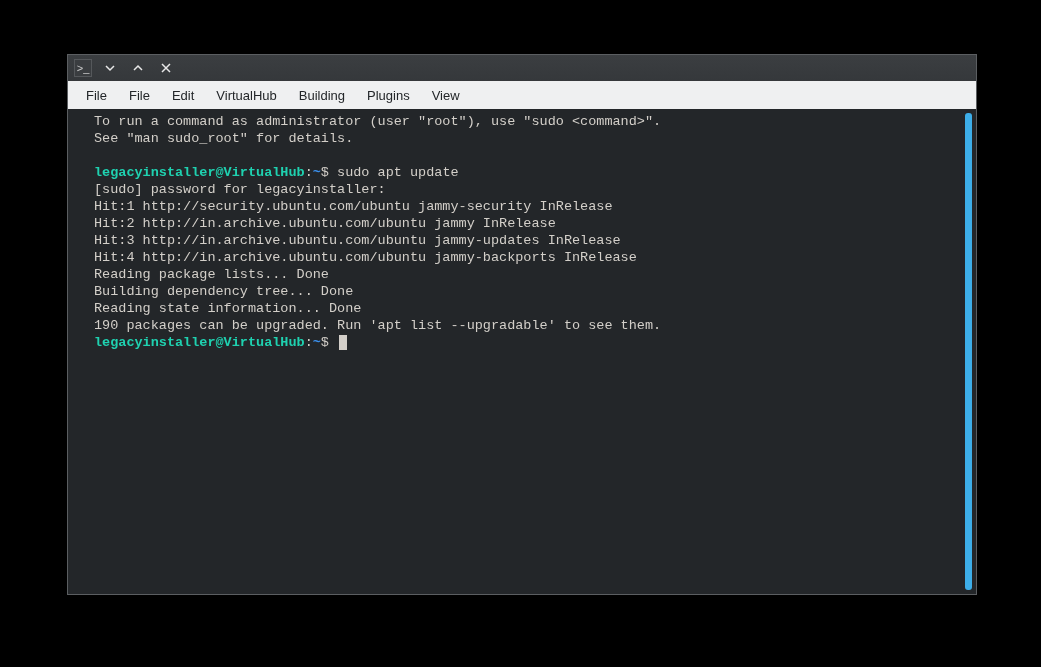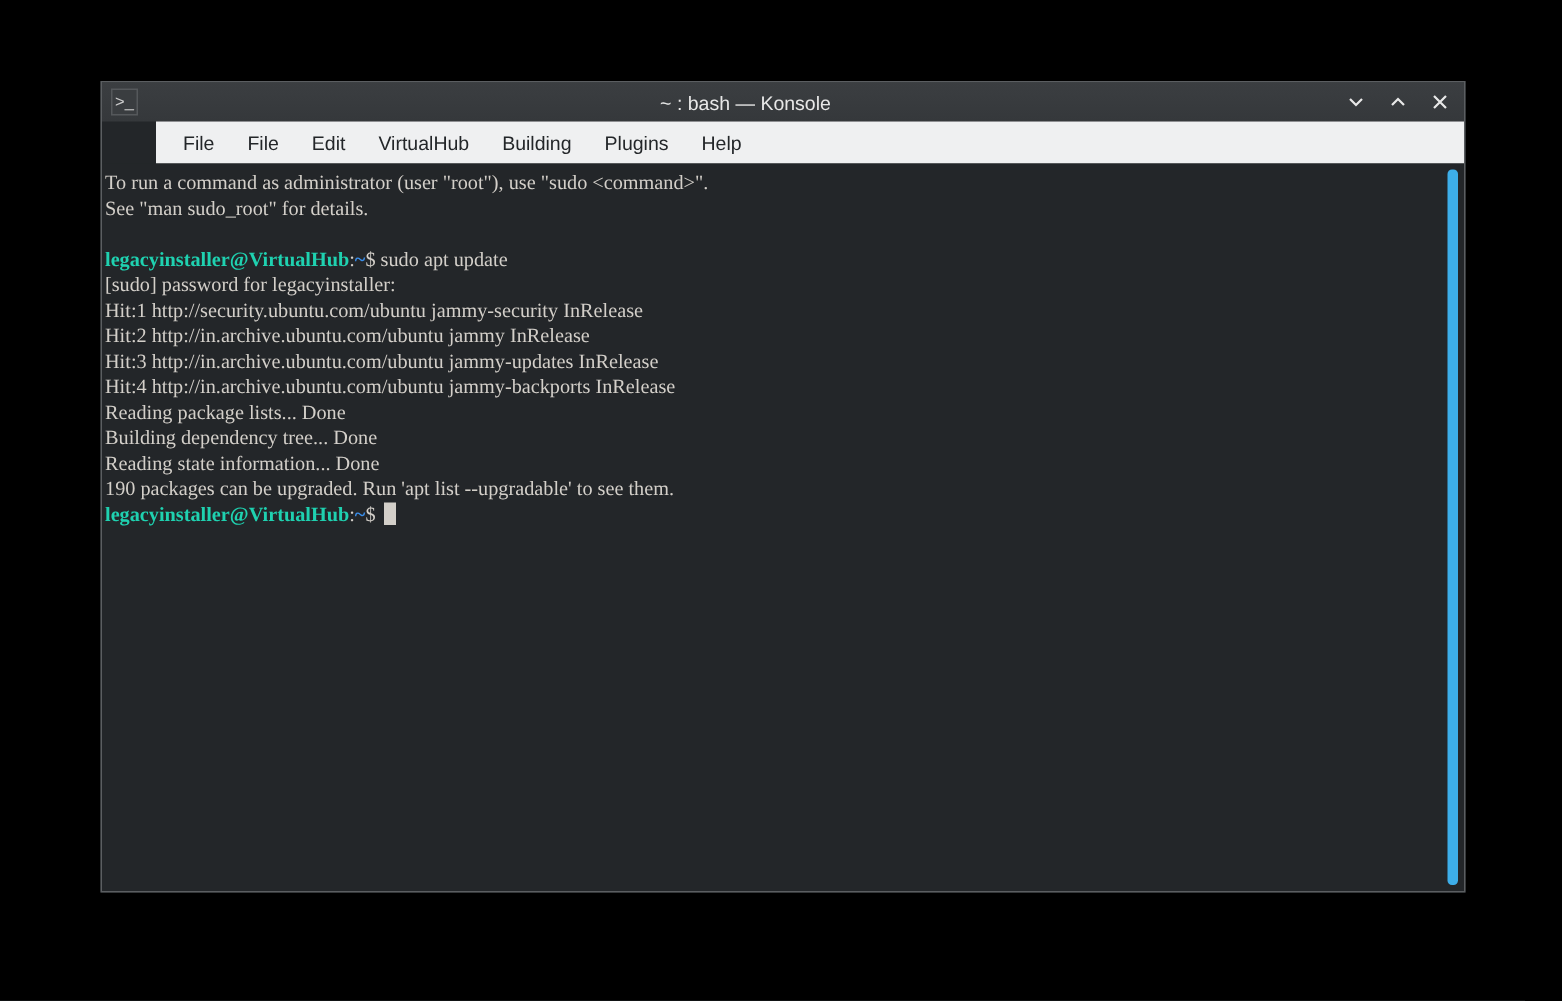--- a/index.html
+++ b/index.html
@@ -62,41 +62,41 @@
     .window-btn svg { width: 12px; height: 12px; stroke: #e8e8e8; stroke-width: 1.5; fill: none; }
     .menubar {
       height: 28px;
       background: #eff0f1;
       display: flex;
       align-items: center;
       padding: 0 8px;
       gap: 2px;
       font-size: 13px;
       color: #232629;
-      margin-left: 36px;
     }
     .menu-item {
       padding: 4px 10px;
       cursor: pointer;
     }
     .terminal-wrap {
       flex: 1;
       display: flex;
       background: #232629;
       overflow: hidden;
     }
     .terminal {
       flex: 1;
       padding: 4px 12px 4px 2px;
-      font-family: Liberation Serif, serif;
+      font-family: Liberation Mono, monospace;
       font-size: 13.5px;
       line-height: 17px;
       color: #d3cfc9;
       white-space: pre;
       overflow: hidden;
+      margin-left: 24px;
     }
     .scrollbar {
       width: 7px;
       margin: 4px 4px 4px 0;
       background: #3daee9;
       border-radius: 3px;
     }
     .t-green { color: #1fd1b0; font-weight: bold; }
     .t-blue  { color: #3a8eea; font-weight: bold; }
     .t-norm  { color: #d3cfc9; }
@@ -109,21 +109,20 @@
       margin-left: 2px;
     }
   </style>
 </head>
 <body>
 
 <div class="window">
 
   <div class="titlebar">
     <span class="titlebar-icon">&gt;_</span>
-    <span class="titlebar-title">~ : bash — Konsole</span>
     <div class="window-controls">
       <span class="window-btn">
         <svg viewBox="0 0 12 12">
             <path d="M2 4 L6 8 L10 4"></path>
           </svg>
       </span>
       <span class="window-btn">
         <svg viewBox="0 0 12 12">
             <path d="M2 8 L6 4 L10 8"></path>
           </svg>
@@ -136,21 +135,21 @@
     </div>
   </div>
 
   <div class="menubar">
     <span class="menu-item">File</span>
     <span class="menu-item">File</span>
     <span class="menu-item">Edit</span>
     <span class="menu-item">VirtualHub</span>
     <span class="menu-item">Building</span>
     <span class="menu-item">Plugins</span>
-    <span class="menu-item">Help</span>
+    <span class="menu-item">View</span>
   </div>
 
   <div class="terminal-wrap">
     <div class="terminal"><span class="t-norm">To run a command as administrator (user "root"), use "sudo &lt;command&gt;".</span>
 <span class="t-norm">See "man sudo_root" for details.</span>
 
 <span class="t-green">legacyinstaller@VirtualHub</span><span class="t-norm">:</span><span class="t-blue">~</span><span class="t-norm">$ </span><span class="t-norm">sudo apt update</span>
 <span class="t-norm">[sudo] password for legacyinstaller:</span>
 <span class="t-norm">Hit:1 http://security.ubuntu.com/ubuntu jammy-security InRelease</span>
 <span class="t-norm">Hit:2 http://in.archive.ubuntu.com/ubuntu jammy InRelease</span>

